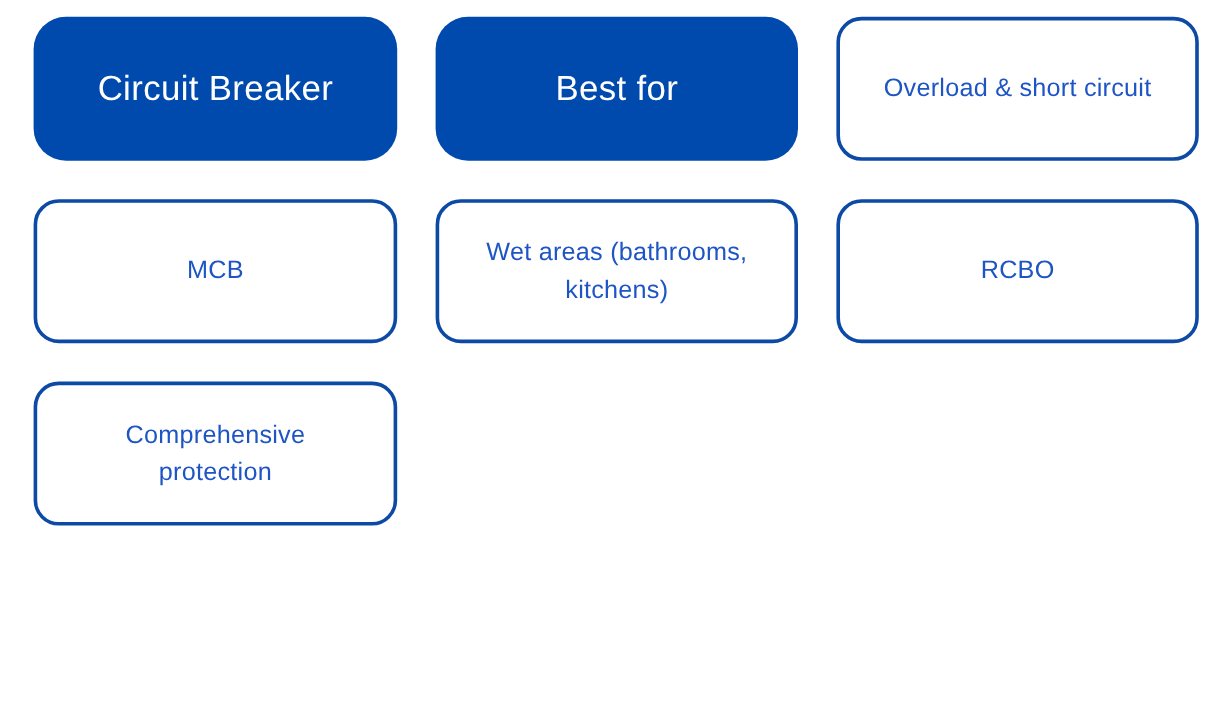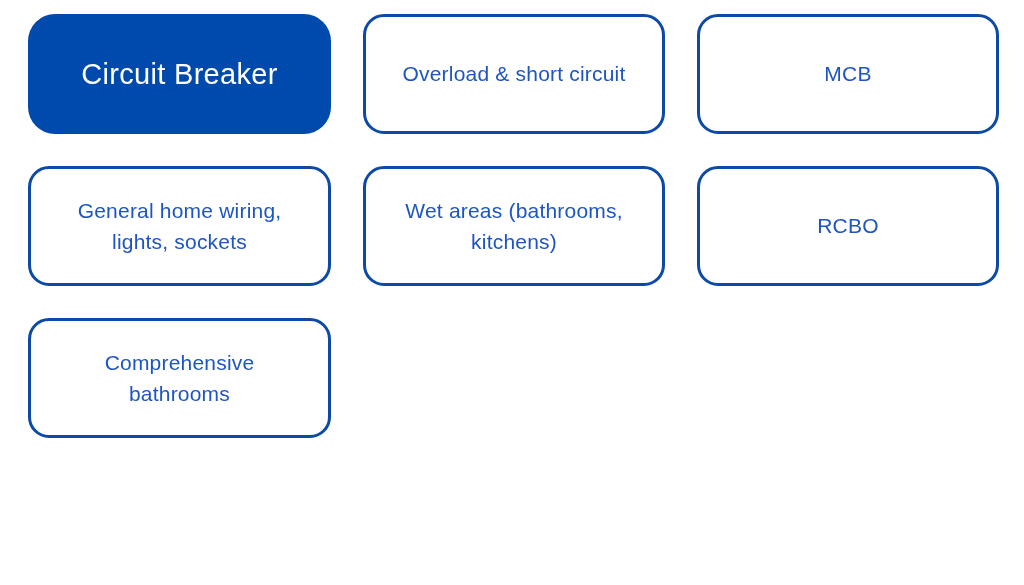--- a/index.html
+++ b/index.html
@@ -59,26 +59,25 @@
     padding: 0 14px;
     white-space: pre-line;
   }
 </style>
 </head>
 <body>
 
 <div class="table-grid">
 
   <div class="header-cell">Circuit Breaker</div>
+  <div class="header-cell">Best for</div>
 
   <div class="body-cell">Overload &amp; short circuit</div>
   <div class="body-cell">MCB</div>
-  <div class="body-cell">General home wiring,
-lights, sockets</div>
 
   <div class="body-cell">Wet areas (bathrooms,
 kitchens)</div>
 
   <div class="body-cell">RCBO</div>
   <div class="body-cell">Comprehensive
-bathrooms</div>
+protection</div>
 
 </div>
 
 </body></html>

